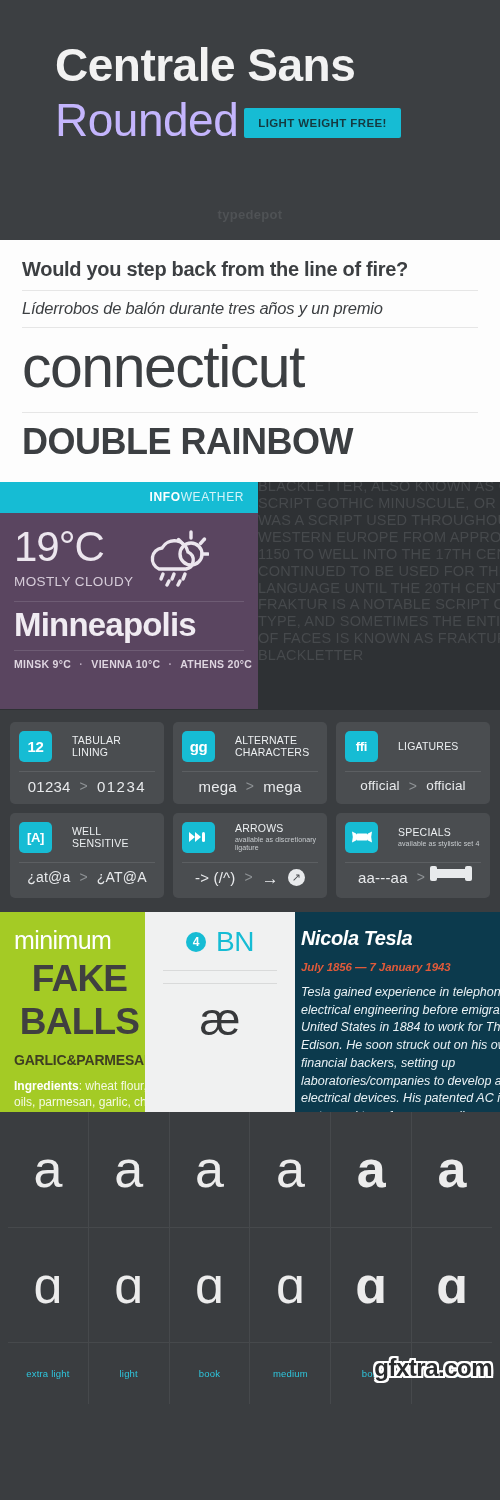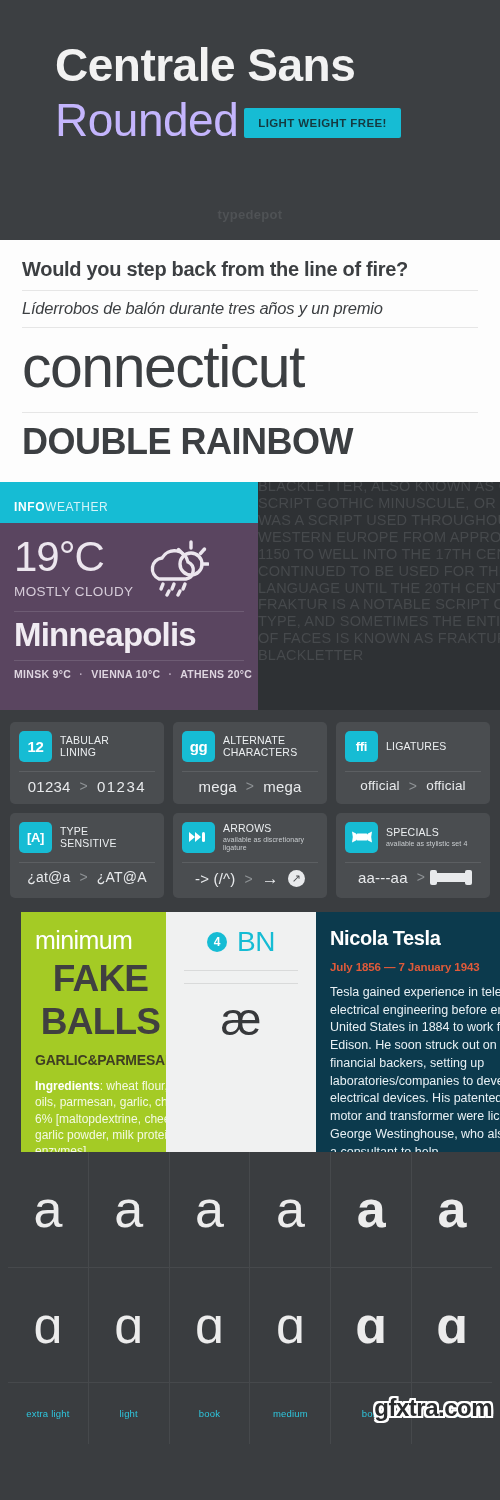--- a/index.html
+++ b/index.html
@@ -47,88 +47,88 @@
   .spec-4 { font-size: 36px; font-weight: bold; color: #3c3f42; letter-spacing: -0.5px; line-height: 1.05; padding-top: 2px; }
 
   
   .weather-wrap { position: relative; height: 228px; background: #2e3134; overflow: hidden; }
   .bl-text {
     position: absolute; top: -4px; left: 258px; width: 330px;
     color: #46494c; font-size: 14.5px; line-height: 1.17;
     letter-spacing: 0.2px; font-weight: 300;
   }
   .weather-card { position: absolute; top: 0; left: 0; width: 258px; }
-  .weather-head { background: #16bcd4; padding: 18px 14px 9px 14px; font-size: 12px; letter-spacing: 0.6px; }
+  .weather-head { background: #16bcd4; padding: 8px 14px 9px 14px; font-size: 12px; letter-spacing: 0.6px; text-align: right; }
   .weather-head b { color: #ffffff; font-weight: bold; }
   .weather-head span { color: #d4f4f9; font-weight: 300; }
   .weather-body { background: #5a4560; padding: 14px 14px 0 14px; height: 196px; position: relative; }
   .temp-row { display: flex; align-items: flex-start; }
   .temp { font-size: 42px; font-weight: 300; color: #ece6ee; line-height: 0.95; letter-spacing: -1px; }
   .cond { font-size: 13.5px; font-weight: 300; color: #d6ccd9; letter-spacing: 0.4px; margin-top: 7px; }
   .wicon { margin-left: 14px; margin-top: 2px; }
   .city-sep { border-top: 1px solid #6e5c74; margin: 10px 0 4px 0; }
   .city { font-size: 33px; font-weight: bold; color: #f0ebf2; letter-spacing: -0.8px; white-space: nowrap; line-height: 1.15; }
   .cities-sep { border-top: 1px solid #6e5c74; margin: 6px 0 7px 0; }
   .cities { font-size: 10.5px; font-weight: bold; color: #ded5e0; letter-spacing: 0.3px; white-space: nowrap; }
   .cities i { font-style: normal; color: #b8a8bd; padding: 0 5px; }
 
   
   .features { background: #3a3d40; padding: 12px 10px 14px 10px; }
   .frow { display: flex; gap: 9px; }
   .frow + .frow { margin-top: 9px; }
   .fcard { flex: 1; background: #4a4d50; border-radius: 5px; padding: 8px 9px 9px 9px; }
-  .fhead { display: flex; align-items: center; gap: 8px; min-height: 33px; }
+  .fhead { display: flex; align-items: center; gap: 20px; min-height: 33px; }
   .fbadge {
     width: 33px; height: 31px; flex: 0 0 33px; background: #16bcd4; border-radius: 5px;
     display: flex; align-items: center; justify-content: center;
     color: #fff; font-size: 15px; font-weight: bold; letter-spacing: -0.3px;
   }
   .fbadge.sm { font-size: 13px; }
   .ftitle { font-size: 10.5px; color: #eceff1; line-height: 1.22; letter-spacing: 0.2px; }
   .fsub { font-size: 7px; color: #c9cdd0; line-height: 1.18; letter-spacing: 0.1px; margin-top: 1px; }
   .fdiv { border-top: 1px solid #5c5f62; margin: 8px 0 6px 0; }
   .fdemo {
     font-size: 15px; color: #e8eaec; font-weight: 300;
-    display: flex; align-items: center; justify-content: center;
+    display: flex; justify-content: center;
     gap: 9px; letter-spacing: 0.2px; white-space: nowrap;
   }
   .fdemo .gt { color: #8e9295; font-size: 14px; }
   .pill { display: inline-block; width: 34px; height: 9px; background: #e8eaec; border-radius: 2px; position: relative; }
   .pill::before, .pill::after {
     content: ""; position: absolute; top: -3px; width: 7px; height: 15px;
     background: #e8eaec; border-radius: 2px;
   }
   .pill::before { left: -4px; } .pill::after { right: -4px; }
   .arrcirc {
     display: inline-flex; width: 17px; height: 17px; border-radius: 50%;
     background: #e8eaec; color: #4a4d50; align-items: center; justify-content: center;
     font-size: 11px;
   }
 
   
-  .triple { display: flex; height: 240px; margin-left: 21px; }
+  .triple { display: flex; height: 200px; }
   .pgreen { width: 145px; background: #a4cb25; padding: 15px 0 0 14px; overflow: hidden; }
   .pgreen .g1 { font-size: 25px; font-weight: 300; color: #ffffff; letter-spacing: -0.6px; white-space: nowrap; line-height: 1.1; }
   .pgreen .g2 { font-size: 37px; font-weight: bold; color: #404040; letter-spacing: -0.8px; line-height: 1.0; white-space: nowrap; margin-top: 6px; text-align: center; }
   .pgreen .g3 { font-size: 14px; font-weight: bold; color: #3f3f22; letter-spacing: -0.2px; white-space: nowrap; margin-top: 12px; }
   .pgreen .g4 { font-size: 12px; color: #f4f9e4; line-height: 1.35; margin-top: 10px; width: 210px; }
   .pgreen .g4 b { color: #ffffff; font-weight: bold; }
 
   .pwhite { width: 150px; background: #f0f1f1; padding: 14px 0 0 0; text-align: center; overflow: hidden; }
   .bn-row { display: flex; align-items: center; justify-content: center; gap: 10px; }
   .bn-circ {
     width: 20px; height: 20px; border-radius: 50%; background: #16bcd4; color: #ffffff;
     display: flex; align-items: center; justify-content: center; font-size: 12px; font-weight: bold;
   }
   .bn-txt { font-size: 28px; color: #16bcd4; font-weight: 300; letter-spacing: -0.5px; }
   .w-div { border-top: 1px solid #d9dada; margin: 12px 18px; }
   .glyph-big { font-size: 50px; color: #37393b; font-weight: bold; line-height: 1.0; letter-spacing: -2px; }
   .glyph-ae { font-size: 46px; color: #37393b; font-weight: 300; line-height: 1.0; }
 
-  .pblue { flex: 1; background: #0c3a4d; padding: 15px 0 0 14px; overflow: hidden; }
+  .pblue { flex: 1; background: #0c3a4d; padding: 15px 0 0 6px; overflow: hidden; font-style: italic; }
   .pblue .t1 { font-size: 20px; font-weight: bold; color: #ffffff; letter-spacing: -0.4px; white-space: nowrap; }
   .pblue .t2 { font-size: 11.5px; font-weight: bold; color: #e05a3a; letter-spacing: -0.1px; margin-top: 11px; white-space: nowrap; }
   .pblue .t3 { font-size: 12.5px; color: #e8f0f4; line-height: 1.42; margin-top: 11px; width: 265px; }
 
   
   .weights { background: #3a3d40; height: 292px; position: relative; padding: 0 8px; }
   .wgrid { display: flex; height: 100%; }
   .wcol { flex: 1; border-right: 1px solid #46494c; position: relative; display: flex; flex-direction: column; }
   .wcol:last-child { border-right: none; }
   .wcell { flex: 0 0 115px; display: flex; align-items: center; justify-content: center; }
@@ -267,21 +267,21 @@
       </div>
     </div>
   </div>
 
   <div class="frow">
 
     <div class="fcard">
       <div class="fhead">
         <div class="fbadge sm">[A]</div>
         <div>
-          <div class="ftitle" style="white-space:pre-line">TYPE
+          <div class="ftitle" style="white-space:pre-line">WELL
 SENSITIVE</div>
         </div>
       </div>
       <div class="fdiv"></div>
       <div class="fdemo" style="font-size:14px">
         <span>¿at@a</span>
         <span class="gt">&gt;</span>
         <span>¿AT@A</span>
       </div>
     </div>

